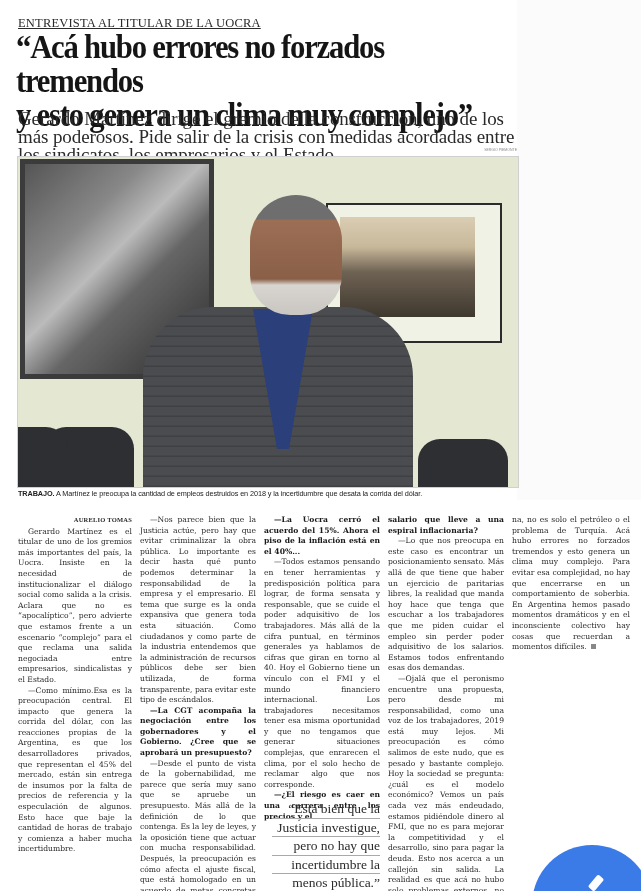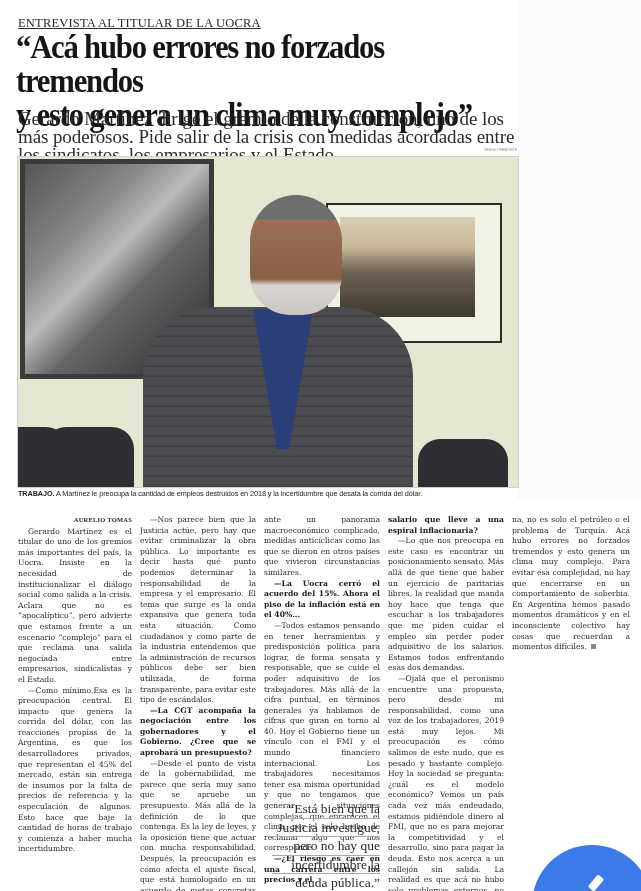--- a/index.html
+++ b/index.html
@@ -70,32 +70,31 @@
 
 </div>
 
 <div class="col col2">
   <p>—Nos parece bien que la Justicia actúe, pero hay que evitar criminalizar la obra pública. Lo importante es decir hasta qué punto podemos determinar la responsabilidad de la empresa y el empresario. El tema que surge es la onda expansiva que genera toda esta situación. Como ciudadanos y como parte de la industria entendemos que la administración de recursos públicos debe ser bien utilizada, de forma transparente, para evitar este tipo de escándalos.</p>
   <p class="q">—La CGT acompaña la negociación entre los gobernadores y el Gobierno. ¿Cree que se aprobará un presupuesto?</p>
   <p>—Desde el punto de vista de la gobernabilidad, me parece que sería muy sano que se apruebe un presupuesto. Más allá de la definición de lo que contenga. Es la ley de leyes, y la oposición tiene que actuar con mucha responsabilidad. Después, la preocupación es cómo afecta el ajuste fiscal, que está homologado en un acuerdo de metas concretas con el Fondo Monetario Internacional. La cuestión central es generar,</p>
 </div>
 
 <div class="col col3">
-  <p style="text-indent:0">ante un panorama macroeconómico complicado, medidas anticíclicas como las que se dieron en otros países que vivieron circunstancias similares.</p>
   <p class="q">—La Uocra cerró el acuerdo del 15%. Ahora el piso de la inflación está en el 40%...</p>
   <p>—Todos estamos pensando en tener herramientas y predisposición política para lograr, de forma sensata y responsable, que se cuide el poder adquisitivo de los trabajadores. Más allá de la cifra puntual, en términos generales ya hablamos de cifras que giran en torno al 40. Hoy el Gobierno tiene un vínculo con el FMI y el mundo financiero internacional. Los trabajadores necesitamos tener esa misma oportunidad y que no tengamos que generar situaciones complejas, que enrarecen el clima, por el solo hecho de reclamar algo que nos corresponde.</p>
   <p class="q">—¿El riesgo es caer en una carrera entre los precios y el</p>
 </div>
 
 <div class="pullquote">
   <span>“Está bien que la</span>
   <span>Justicia investigue,</span>
   <span>pero no hay que</span>
   <span>incertidumbre la</span>
-  <span>deuda pública.”</span>
+  <span>menos pública.”</span>
 </div>
 
 <div class="col col4">
   <p class="q" style="text-indent:0">salario que lleve a una espiral inflacionaria?</p>
   <p>—Lo que nos preocupa en este caso es encontrar un posicionamiento sensato. Más allá de que tiene que haber un ejercicio de paritarias libres, la realidad que manda hoy hace que tenga que escuchar a los trabajadores que me piden cuidar el empleo sin perder poder adquisitivo de los salarios. Estamos todos enfrentando esas dos demandas.</p>
   <p>—Ojalá que el peronismo encuentre una propuesta, pero desde mi responsabilidad, como una voz de los trabajadores, 2019 está muy lejos. Mi preocupación es cómo salimos de este nudo, que es pesado y bastante complejo. Hoy la sociedad se pregunta: ¿cuál es el modelo económico? Vemos un país cada vez más endeudado, estamos pidiéndole dinero al FMI, que no es para mejorar la competitividad y el desarrollo, sino para pagar la deuda. Esto nos acerca a un callejón sin salida. La realidad es que acá no hubo solo problemas externos, no es la guerra comercial entre EE.UU. y Chi-</p>
 </div>
 
 <div class="col col5">
   <p style="text-indent:0"><span>na, no es solo el petróleo o el problema de Turquía. Acá hubo errores no forzados tremendos y esto genera un clima muy complejo. Para evitar esa complejidad, no hay que encerrarse en un comportamiento de soberbia. En Argentina hemos pasado momentos dramáticos y en el inconsciente colectivo hay cosas que recuerdan a momentos difíciles.</span><span class="endmark"></span></p>

